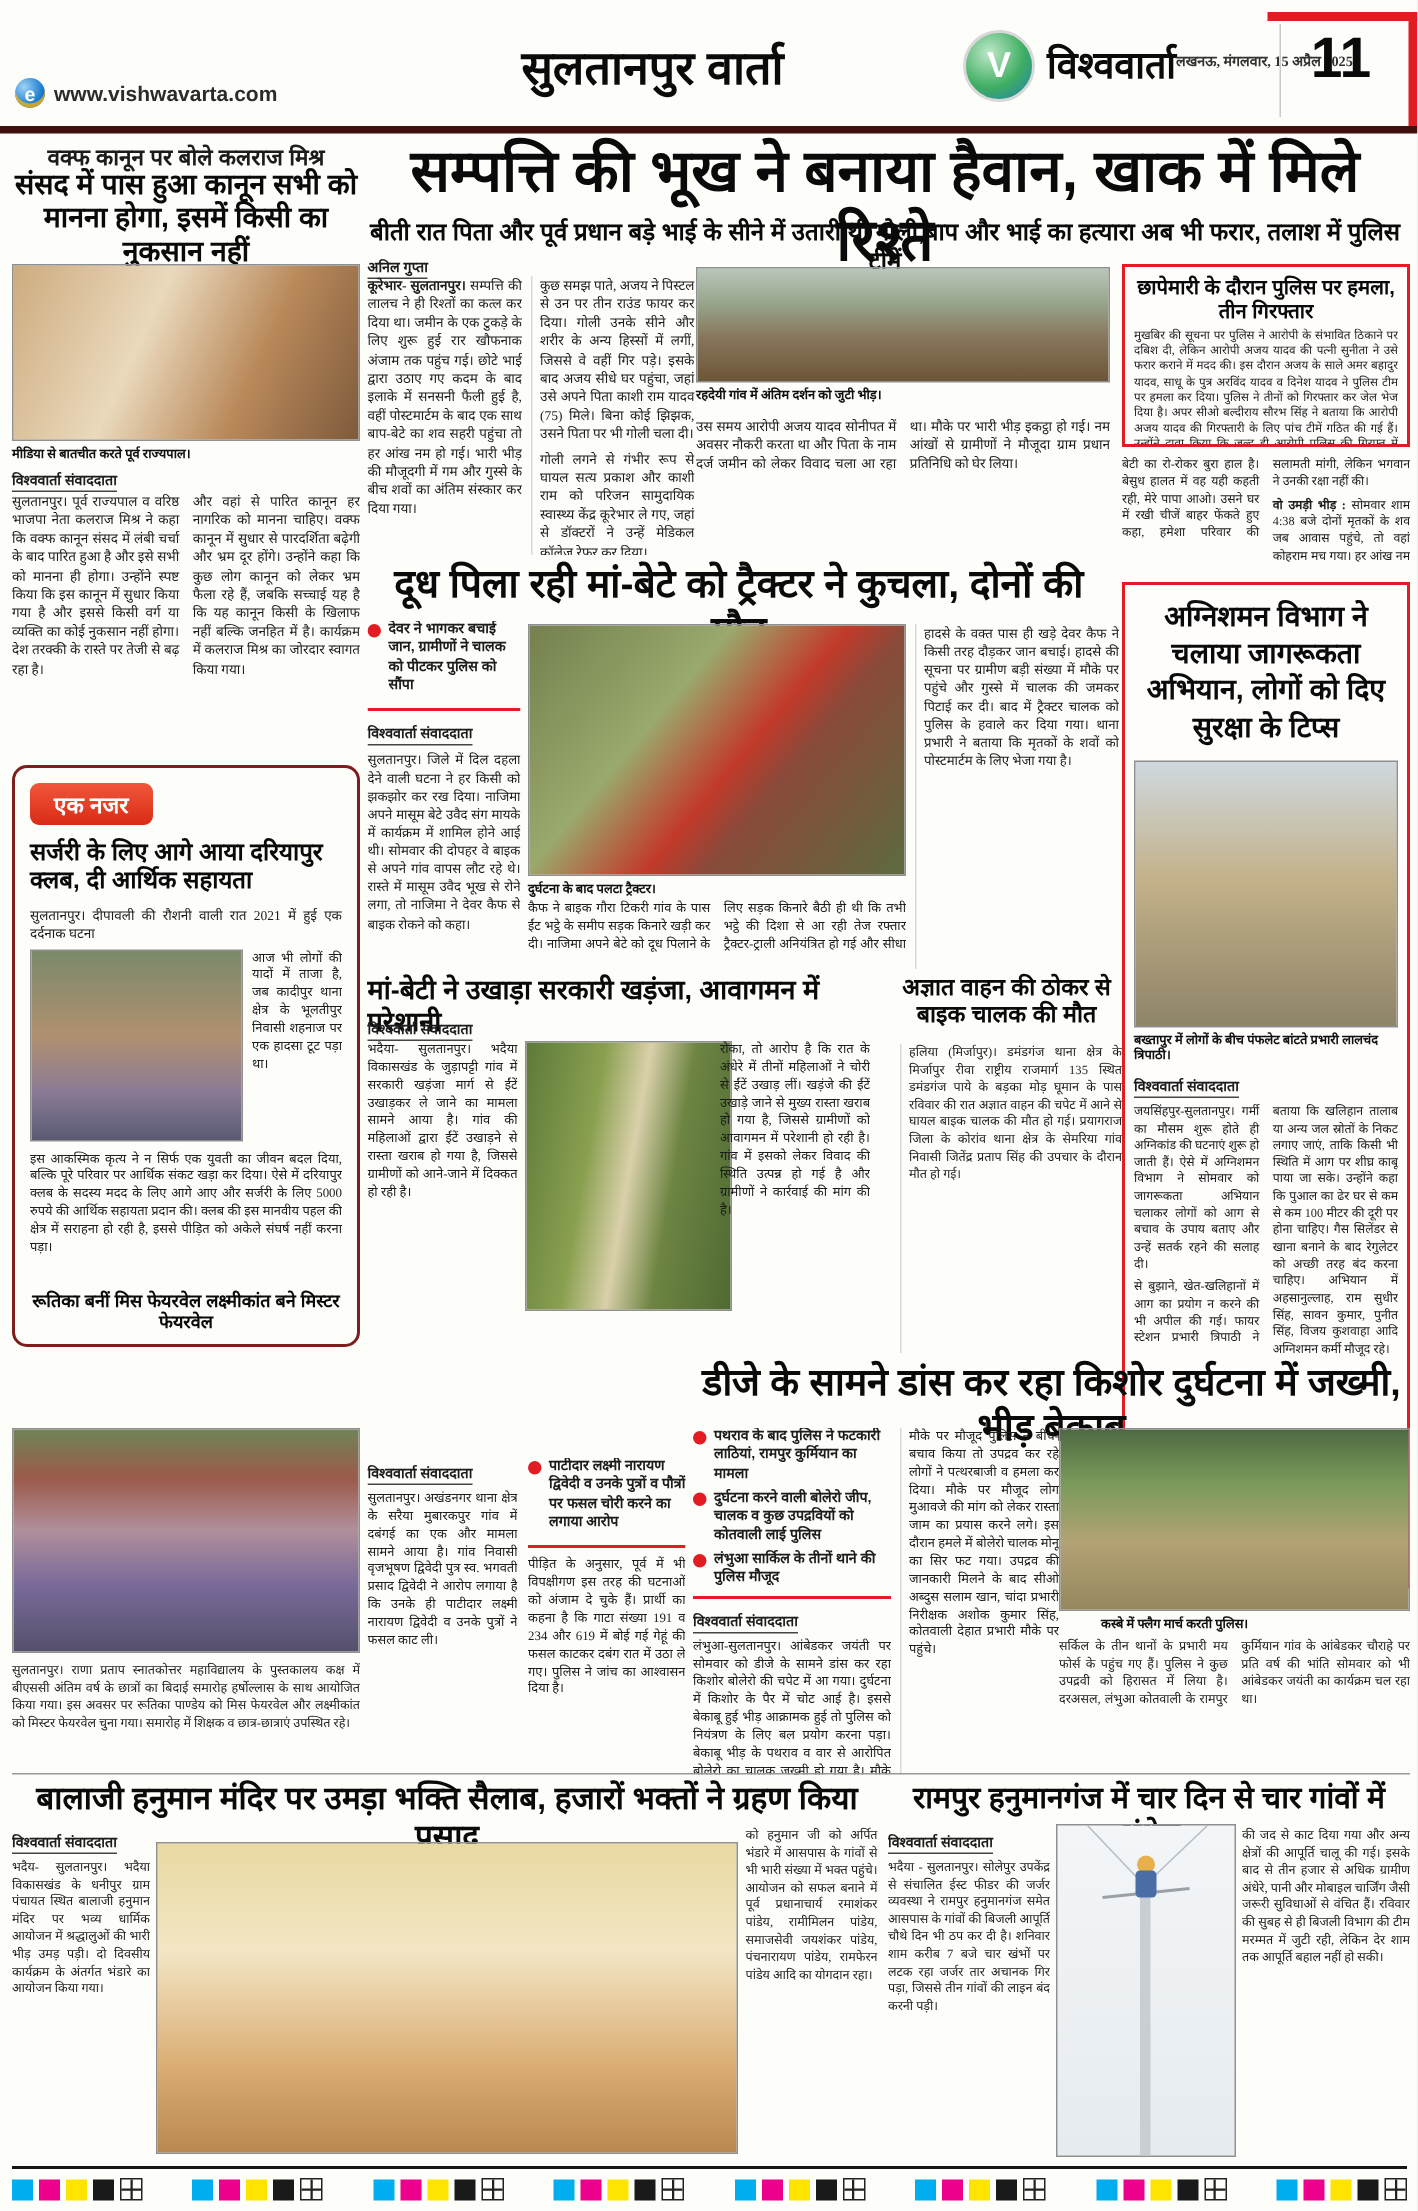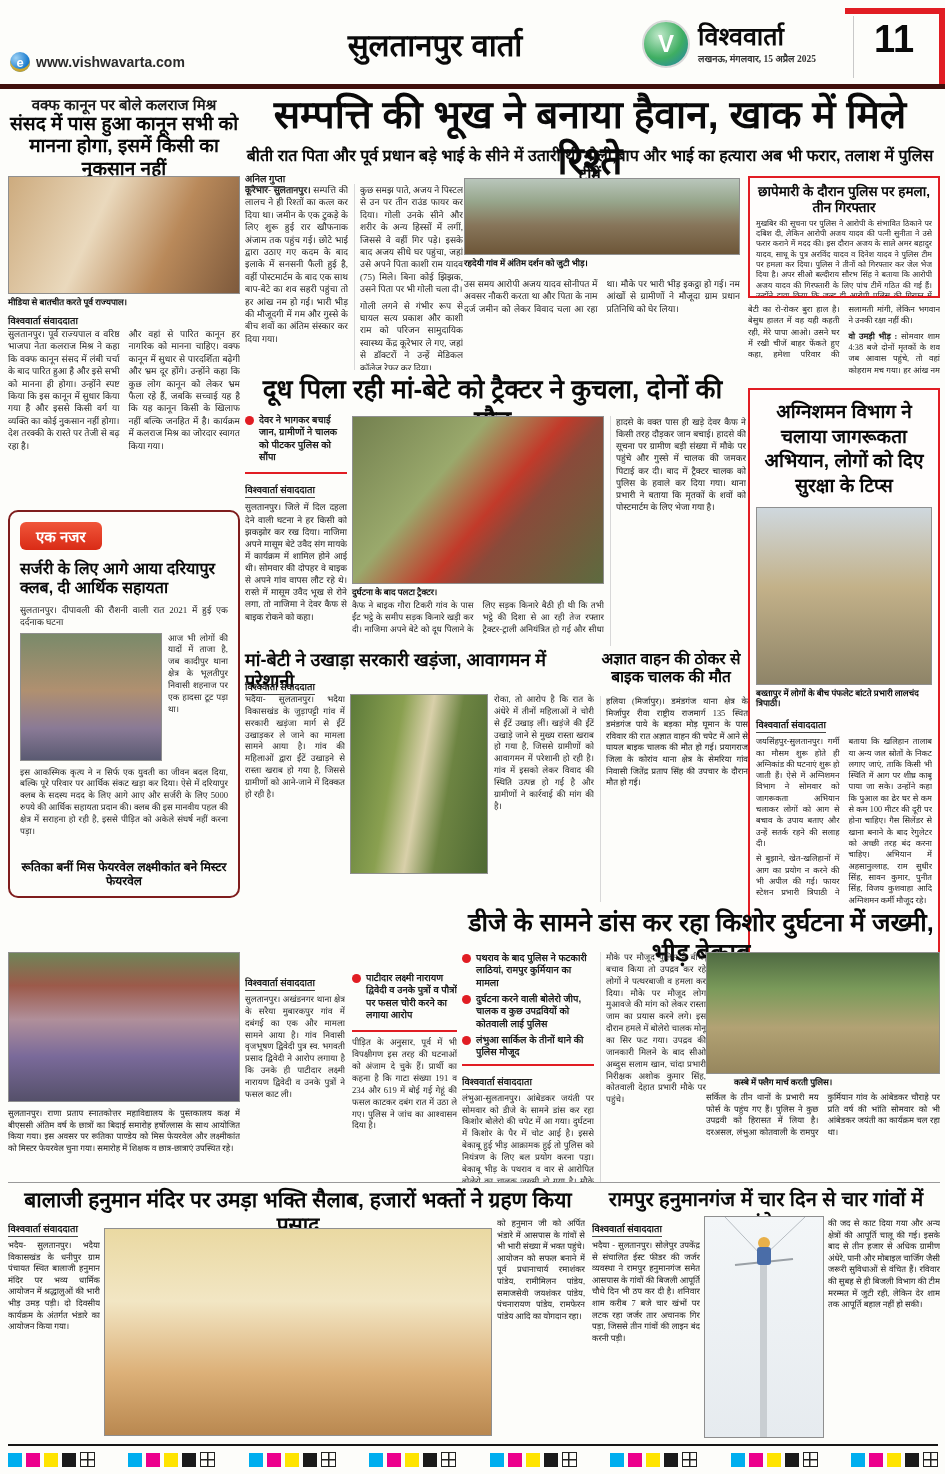--- a/index.html
+++ b/index.html
@@ -40,21 +40,21 @@
 
   <div class="abs" style="left:10px;top:52px;display:flex;align-items:center;gap:6px;">
     <span class="e-icon">e</span>
     <span style="font-family:'Liberation Sans',sans-serif;font-weight:bold;font-size:14px;color:#2b2b2b;">www.vishwavarta.com</span>
   </div>
 
   <div class="abs hl" style="left:280px;top:28px;width:310px;font-size:31px;">सुलतानपुर वार्ता</div>
 
   <div class="abs" style="left:642px;top:20px;display:flex;gap:8px;align-items:center;">
     <span class="logo-circle">V</span>
-    <span style="display:flex;flex-direction:column;">
+    <span style="display:flex;flex-direction:row;">
       <span style="font-family:'Liberation Sans',sans-serif;font-weight:bold;font-size:25px;color:#0a0a0a;line-height:1.05;">विश्ववार्ता</span>
       <span style="font-size:9.5px;font-weight:bold;color:#333;margin-top:3px;">लखनऊ,  मंगलवार, 15 अप्रैल 2025</span>
     </span>
   </div>
 
   <div class="abs sep" style="left:853px;top:16px;width:1px;height:62px;"></div>
   <div class="abs" style="left:858px;top:18px;width:72px;text-align:center;font-family:'Liberation Sans',sans-serif;font-weight:bold;font-size:38px;color:#0a0a0a;">11</div>
   <div class="abs" style="right:0;top:8px;width:100px;height:80px;border-top:6px solid #e11d23;border-right:6px solid #e11d23;box-sizing:border-box;"></div>
   <div class="abs" style="left:0;top:84px;width:945px;height:5px;background:#40100c;"></div>
 
@@ -119,21 +119,21 @@
     <div class="body cols2" style="font-size:8.2px;height:212px;">
       <p>जयसिंहपुर-सुलतानपुर। गर्मी का मौसम शुरू होते ही अग्निकांड की घटनाएं शुरू हो जाती हैं। ऐसे में अग्निशमन विभाग ने सोमवार को जागरूकता अभियान चलाकर लोगों को आग से बचाव के उपाय बताए और उन्हें सतर्क रहने की सलाह दी।</p>
       <p>से बुझाने, खेत-खलिहानों में आग का प्रयोग न करने की भी अपील की गई। फायर स्टेशन प्रभारी त्रिपाठी ने बताया कि खलिहान तालाब या अन्य जल स्रोतों के निकट लगाए जाएं, ताकि किसी भी स्थिति में आग पर शीघ्र काबू पाया जा सके। उन्होंने कहा कि पुआल का ढेर घर से कम से कम 100 मीटर की दूरी पर होना चाहिए। गैस सिलेंडर से खाना बनाने के बाद रेगुलेटर को अच्छी तरह बंद करना चाहिए। अभियान में अहसानुल्लाह, राम सुधीर सिंह, सावन कुमार, पुनीत सिंह, विजय कुशवाहा आदि अग्निशमन कर्मी मौजूद रहे।</p>
     </div>
   </div>
 
   <div class="abs hl" style="left:245px;top:650px;width:350px;font-size:18px;text-align:left;">मां-बेटी ने उखाड़ा सरकारी खड़ंजा, आवागमन में परेशानी</div>
   <div class="abs" style="left:245px;top:676px;"><span class="byline">विश्ववार्ता संवाददाता</span></div>
   <div class="abs body" style="left:245px;top:694px;width:100px;height:208px;font-size:8.6px;">भदैया- सुलतानपुर। भदैया विकासखंड के जुड़ापट्टी गांव में सरकारी खड़ंजा मार्ग से ईंटें उखाड़कर ले जाने का मामला सामने आया है। गांव की महिलाओं द्वारा ईंटें उखाड़ने से रास्ता खराब हो गया है, जिससे ग्रामीणों को आने-जाने में दिक्कत हो रही है।</div>
   <div class="abs photo" style="left:350px;top:694px;width:138px;height:180px;background:linear-gradient(100deg,#5d7a3a 0%,#8aa050 32%,#d9d0aa 50%,#6d8442 68%,#4f6a33 100%);"></div>
-  <div class="abs body" style="left:494px;top:694px;width:100px;height:208px;font-size:8.6px;">रोका, तो आरोप है कि रात के अंधेरे में तीनों महिलाओं ने चोरी से ईंटें उखाड़ लीं। खड़ंजे की ईंटें उखाड़े जाने से मुख्य रास्ता खराब हो गया है, जिससे ग्रामीणों को आवागमन में परेशानी हो रही है। गांव में इसको लेकर विवाद की स्थिति उत्पन्न हो गई है और ग्रामीणों ने कार्रवाई की मांग की है।</div>
+  <div class="abs body" style="left:480px;top:694px;width:100px;height:208px;font-size:8.6px;">रोका, तो आरोप है कि रात के अंधेरे में तीनों महिलाओं ने चोरी से ईंटें उखाड़ लीं। खड़ंजे की ईंटें उखाड़े जाने से मुख्य रास्ता खराब हो गया है, जिससे ग्रामीणों को आवागमन में परेशानी हो रही है। गांव में इसको लेकर विवाद की स्थिति उत्पन्न हो गई है और ग्रामीणों ने कार्रवाई की मांग की है।</div>
 
   <div class="abs hl" style="left:600px;top:650px;width:142px;font-size:15.5px;">अज्ञात वाहन की ठोकर से बाइक चालक की मौत</div>
   <div class="abs body" style="left:600px;top:696px;width:142px;height:206px;font-size:8.4px;border-left:1px solid #d8d8d8;padding-left:5px;">हलिया (मिर्जापुर)। डमंडगंज थाना क्षेत्र के मिर्जापुर रीवा राष्ट्रीय राजमार्ग 135 स्थित डमंडगंज पाये के बड़का मोड़ घूमान के पास रविवार की रात अज्ञात वाहन की चपेट में आने से घायल बाइक चालक की मौत हो गई। प्रयागराज जिला के कोरांव थाना क्षेत्र के सेमरिया गांव निवासी जितेंद्र प्रताप सिंह की उपचार के दौरान मौत हो गई।</div>
 
   <div class="abs" style="left:8px;top:510px;width:232px;height:388px;border:2px solid #7f1d1d;border-radius:10px;box-sizing:border-box;padding:10px;overflow:hidden;">
     <span class="badge">एक नजर</span>
     <div class="hl" style="font-size:16px;text-align:left;margin:10px 0 6px 0;">सर्जरी के लिए आगे आया दरियापुर क्लब, दी आर्थिक सहायता</div>
     <div class="body" style="font-size:9px;">सुलतानपुर। दीपावली की रौशनी वाली रात 2021 में हुई एक दर्दनाक घटना</div>
     <div style="display:flex;gap:6px;margin-top:4px;">
       <div class="photo" style="width:142px;height:128px;flex:0 0 142px;background:linear-gradient(180deg,#7a8a6a 0%,#b09070 45%,#8a7a96 75%,#5a5a72 100%);"></div>

